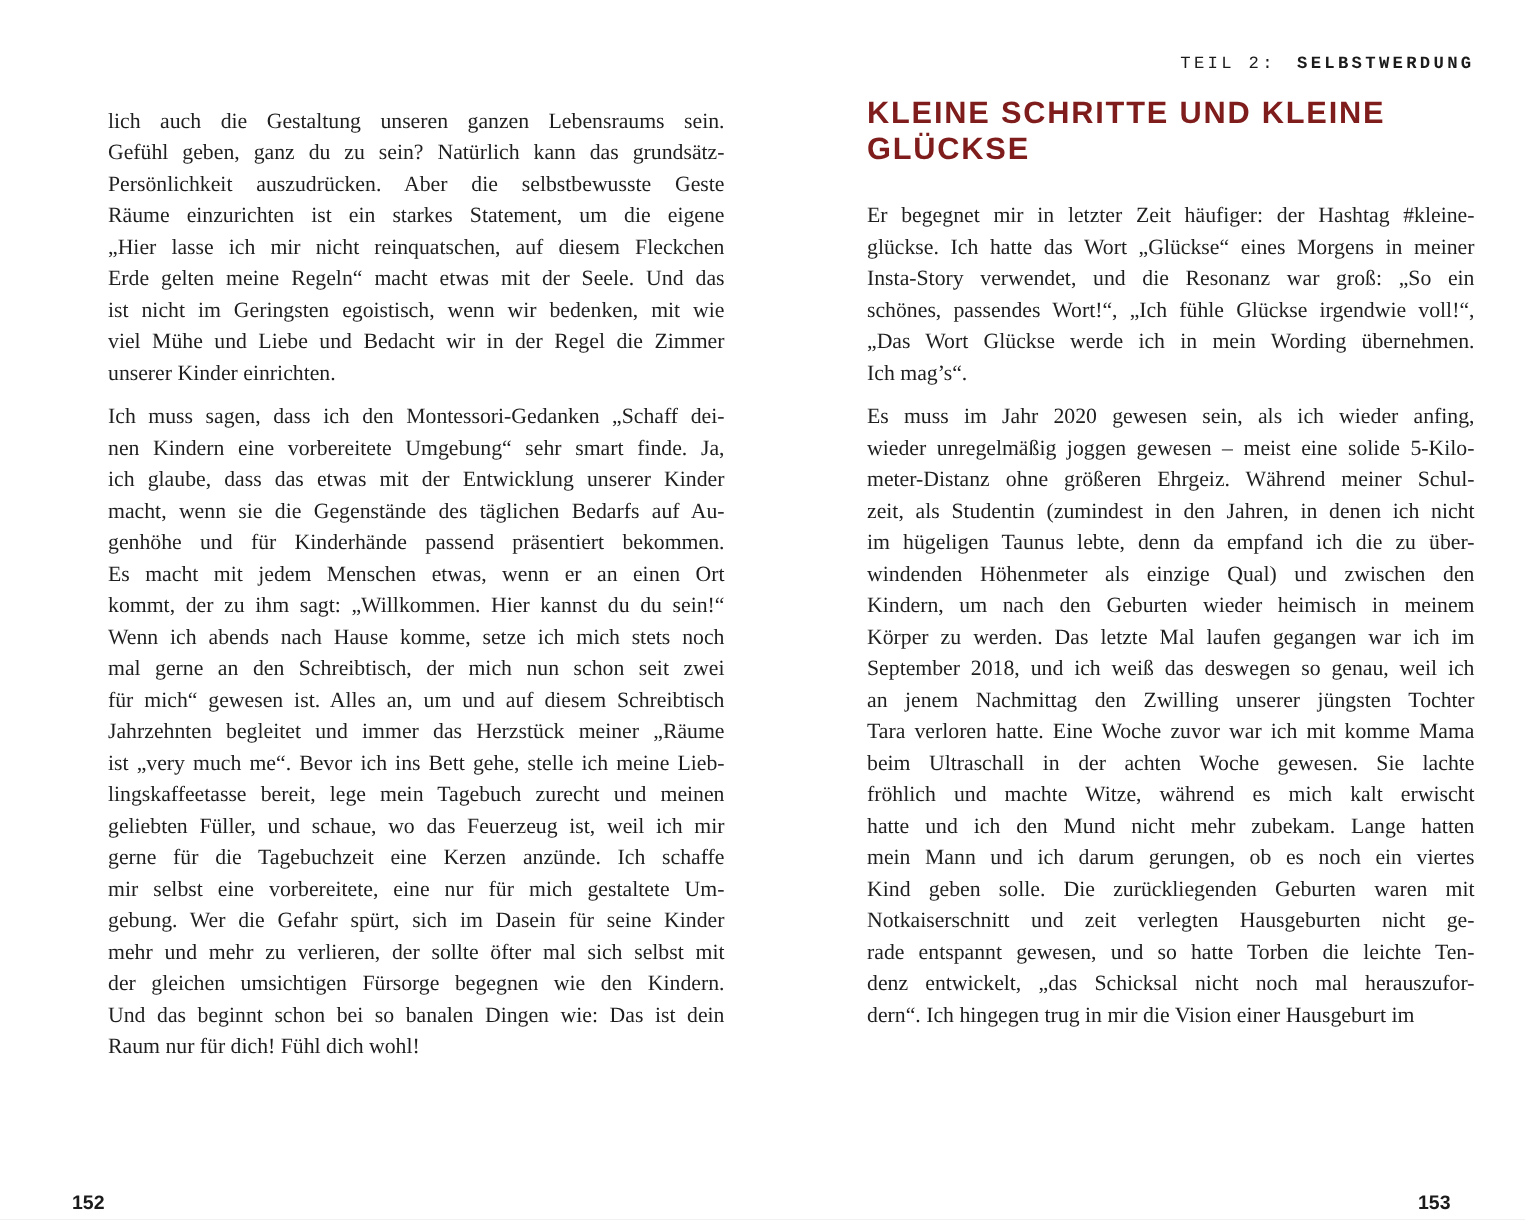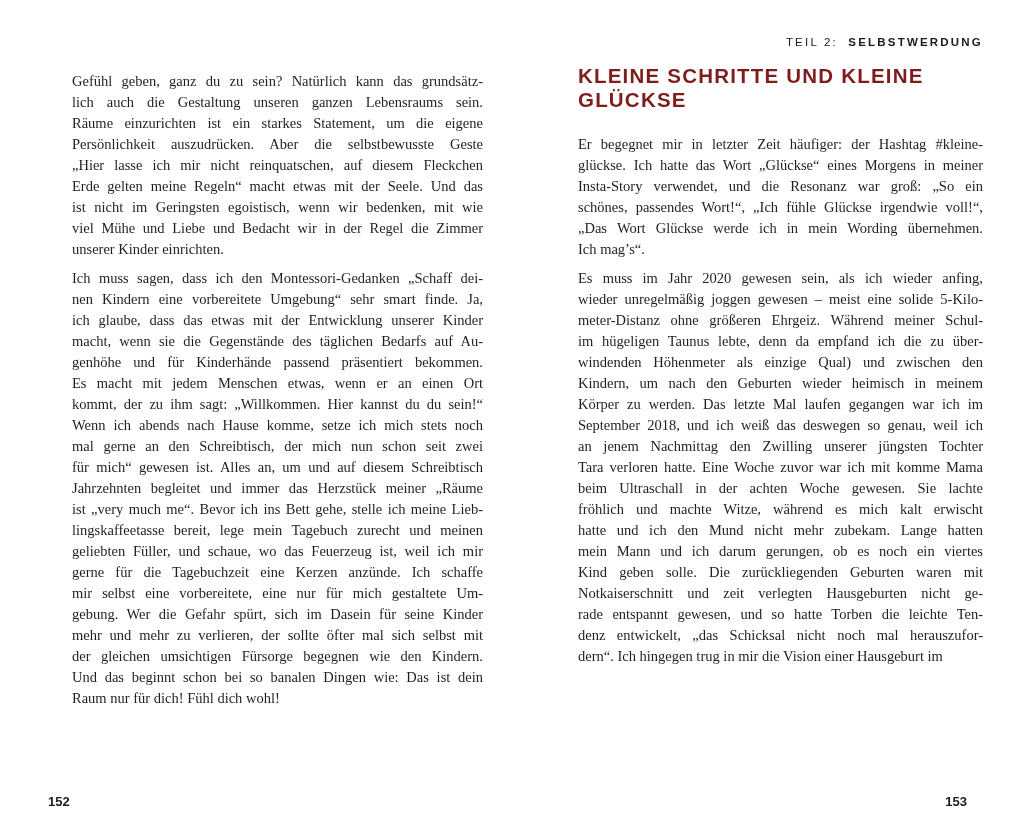--- a/index.html
+++ b/index.html
@@ -29,21 +29,21 @@
     text-align-last: justify;
     text-justify: inter-word;
   }
   .para .line.line-last { text-align-last: left; }
 
   
   .running-header {
     position: absolute;
     top: 36px;
     right: 37px;
-    font-family: Liberation Sans, sans-serif;
+    font-family: Liberation Mono, monospace;
     font-size: 11.5px;
     letter-spacing: 2.2px;
     color: #1b1b1b;
     white-space: nowrap;
   }
   .running-header .rh-part { font-weight: 400; }
   .running-header .rh-title { font-weight: 700; margin-left: 5px; }
 
   
   .chapter-title {
@@ -75,24 +75,24 @@
   .pagenum-right { right: 53px; }
 </style>
 </head>
 <body>
 
 <div class="spread">
 
   <div class="page">
     <div class="body-text left-body">
       <div class="para">
+          <div class="line">lich auch die Gestaltung unseren ganzen Lebensraums sein.</div>
           <div class="line">Gefühl geben, ganz du zu sein? Natürlich kann das grundsätz-</div>
-          <div class="line">lich auch die Gestaltung unseren ganzen Lebensraums sein.</div>
+          <div class="line">Persönlichkeit auszudrücken. Aber die selbstbewusste Geste</div>
           <div class="line">Räume einzurichten ist ein starkes Statement, um die eigene</div>
-          <div class="line">Persönlichkeit auszudrücken. Aber die selbstbewusste Geste</div>
           <div class="line">„Hier lasse ich mir nicht reinquatschen, auf diesem Fleckchen</div>
           <div class="line">Erde gelten meine Regeln“ macht etwas mit der Seele. Und das</div>
           <div class="line">ist nicht im Geringsten egoistisch, wenn wir bedenken, mit wie</div>
           <div class="line">viel Mühe und Liebe und Bedacht wir in der Regel die Zimmer</div>
           <div class="line line-last">unserer Kinder einrichten.</div>
         </div>
       <div class="para">
           <div class="line">Ich muss sagen, dass ich den Montessori-Gedanken „Schaff dei-</div>
           <div class="line">nen Kindern eine vorbereitete Umgebung“ sehr smart finde. Ja,</div>
           <div class="line">ich glaube, dass das etwas mit der Entwicklung unserer Kinder</div>
@@ -134,20 +134,21 @@
           <div class="line">glückse. Ich hatte das Wort „Glückse“ eines Morgens in meiner</div>
           <div class="line">Insta-Story verwendet, und die Resonanz war groß: „So ein</div>
           <div class="line">schönes, passendes Wort!“, „Ich fühle Glückse irgendwie voll!“,</div>
           <div class="line">„Das Wort Glückse werde ich in mein Wording übernehmen.</div>
           <div class="line line-last">Ich mag’s“.</div>
         </div>
       <div class="para">
           <div class="line">Es muss im Jahr 2020 gewesen sein, als ich wieder anfing,</div>
           <div class="line">wieder unregelmäßig joggen gewesen – meist eine solide 5-Kilo-</div>
           <div class="line">meter-Distanz ohne größeren Ehrgeiz. Während meiner Schul-</div>
+          <div class="line">zeit, als Studentin (zumindest in den Jahren, in denen ich nicht</div>
           <div class="line">im hügeligen Taunus lebte, denn da empfand ich die zu über-</div>
           <div class="line">windenden Höhenmeter als einzige Qual) und zwischen den</div>
           <div class="line">Kindern, um nach den Geburten wieder heimisch in meinem</div>
           <div class="line">Körper zu werden. Das letzte Mal laufen gegangen war ich im</div>
           <div class="line">September 2018, und ich weiß das deswegen so genau, weil ich</div>
           <div class="line">an jenem Nachmittag den Zwilling unserer jüngsten Tochter</div>
           <div class="line">Tara verloren hatte. Eine Woche zuvor war ich mit komme Mama</div>
           <div class="line">beim Ultraschall in der achten Woche gewesen. Sie lachte</div>
           <div class="line">fröhlich und machte Witze, während es mich kalt erwischt</div>
           <div class="line">hatte und ich den Mund nicht mehr zubekam. Lange hatten</div>

